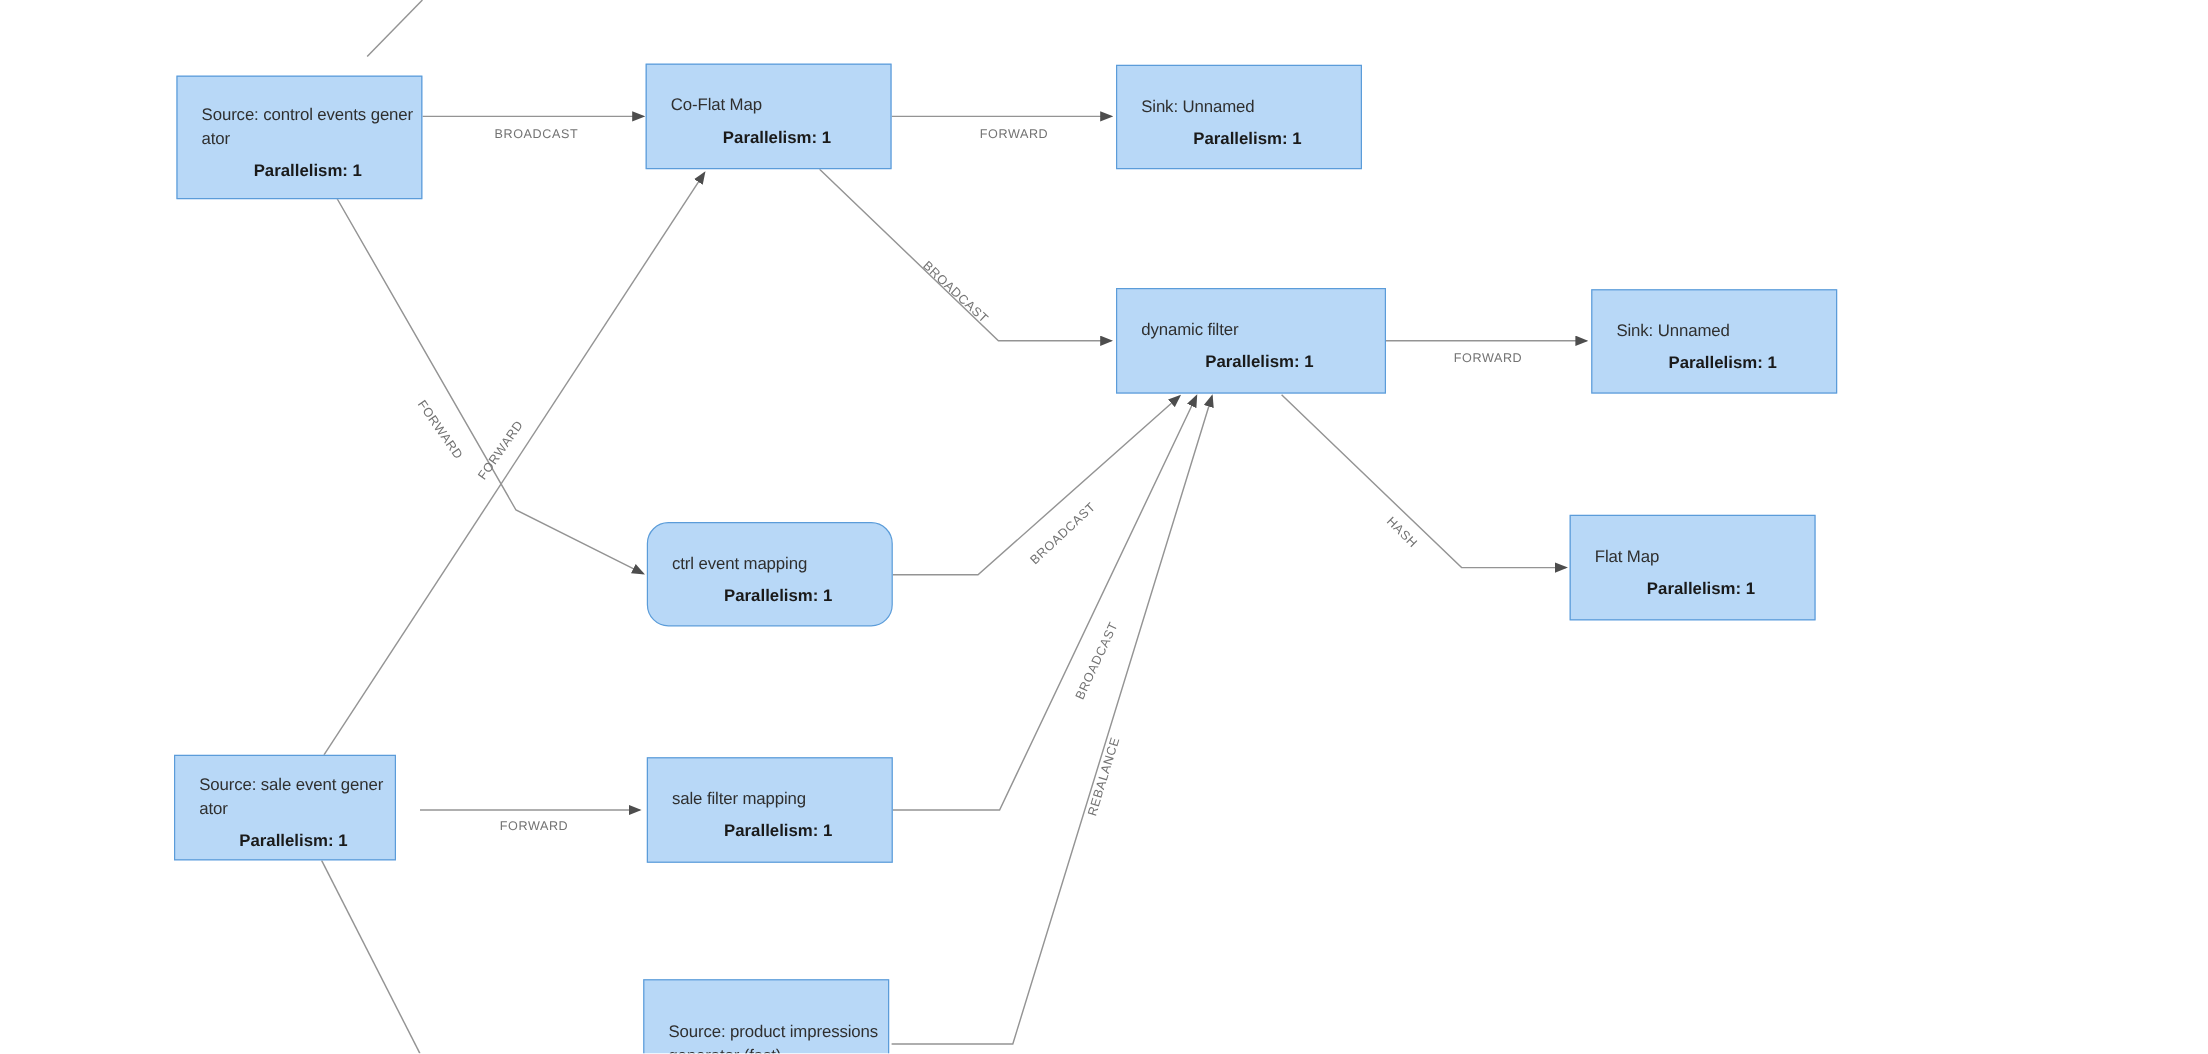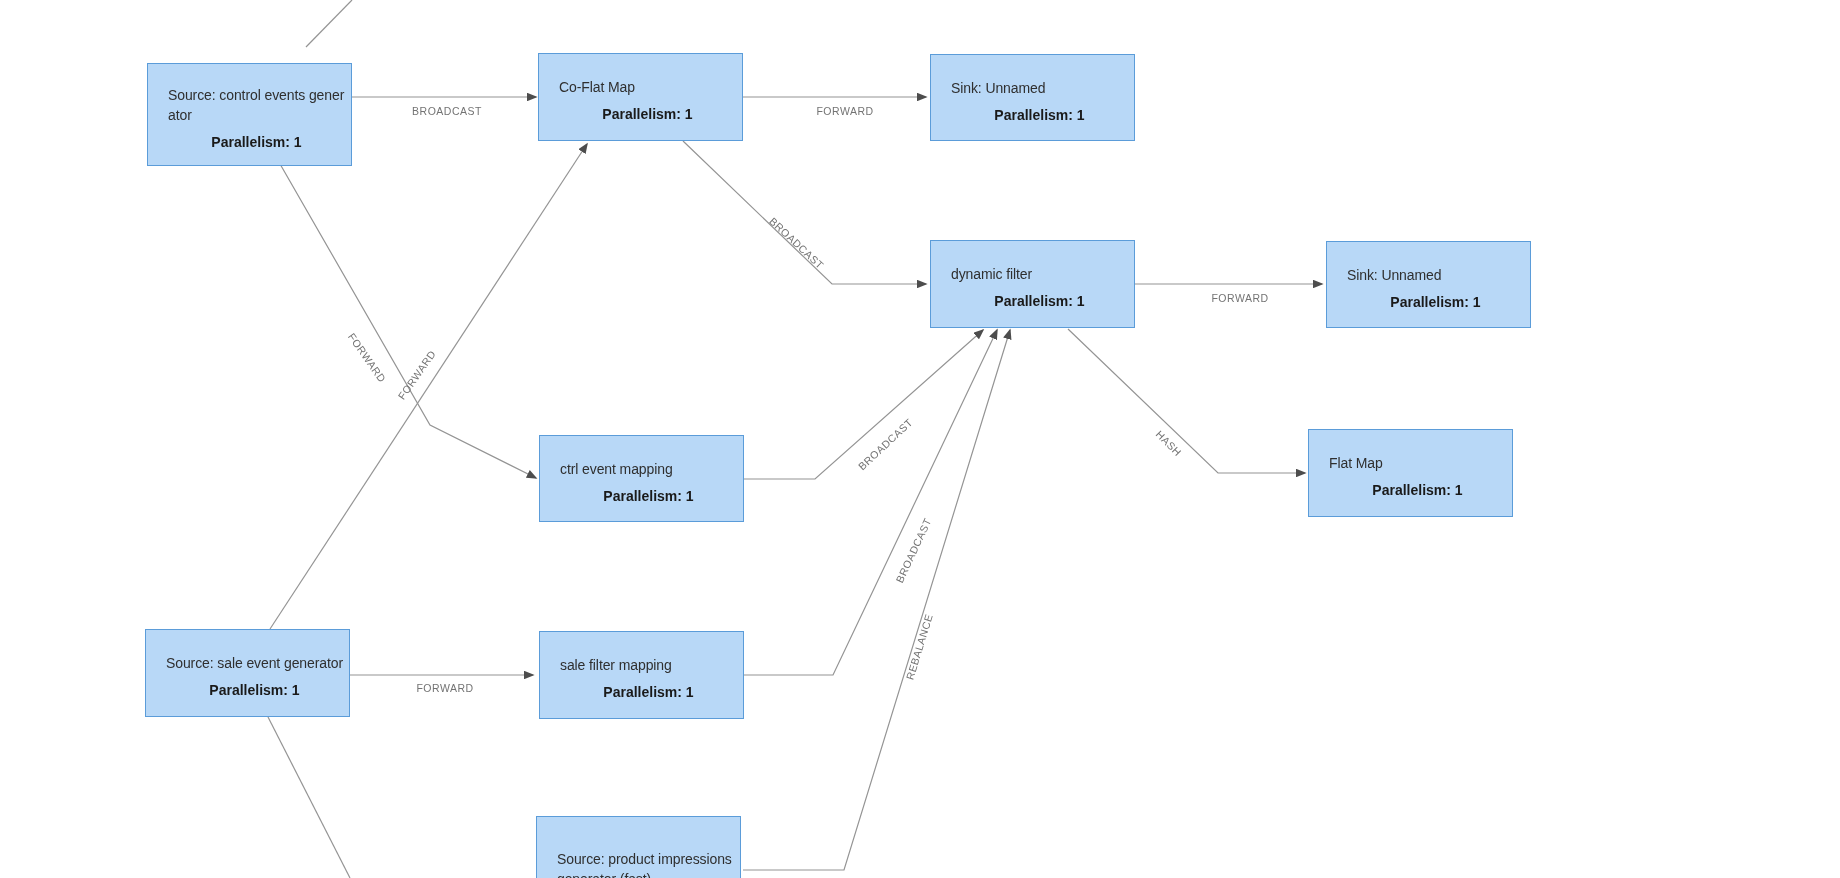--- a/index.html
+++ b/index.html
@@ -101,37 +101,37 @@
         <div class="node-sub">Parallelism: 1</div>
       </div>
       <div class="node" style="left: 538px; top: 53px; width: 205px; height: 88px;">
         <div class="node-title">Co-Flat Map</div>
         <div class="node-sub">Parallelism: 1</div>
       </div>
       <div class="node" style="left: 930px; top: 54px; width: 205px; height: 87px;">
         <div class="node-title">Sink: Unnamed</div>
         <div class="node-sub">Parallelism: 1</div>
       </div>
-      <div class="node" style="left: 930px; top: 240px; width: 205px; height: 88px;">
+      <div class="node" style="left: 930px; top: 240px; width: 225px; height: 88px;">
         <div class="node-title">dynamic filter</div>
         <div class="node-sub">Parallelism: 1</div>
       </div>
       <div class="node" style="left: 1326px; top: 241px; width: 205px; height: 87px;">
         <div class="node-title">Sink: Unnamed</div>
         <div class="node-sub">Parallelism: 1</div>
       </div>
-      <div class="node" style="left: 539px; top: 435px; width: 205px; height: 87px;">
+      <div class="node" style="left: 539px; top: 435px; width: 205px; height: 87px; border-radius: 18px;">
         <div class="node-title">ctrl event mapping</div>
         <div class="node-sub">Parallelism: 1</div>
       </div>
       <div class="node" style="left: 1308px; top: 429px; width: 205px; height: 88px;">
         <div class="node-title">Flat Map</div>
         <div class="node-sub">Parallelism: 1</div>
       </div>
-      <div class="node" style="left: 145px; top: 629px; width: 205px; height: 88px;">
+      <div class="node" style="left: 145px; top: 629px; width: 185px; height: 88px;">
         <div class="node-title">Source: sale event generator</div>
         <div class="node-sub">Parallelism: 1</div>
       </div>
       <div class="node" style="left: 539px; top: 631px; width: 205px; height: 88px;">
         <div class="node-title">sale filter mapping</div>
         <div class="node-sub">Parallelism: 1</div>
       </div>
       <div class="node" style="left: 536px; top: 816px; width: 205px; height: 100px;">
         <div class="node-title">Source: product impressions generator (fast)</div>
       </div>

